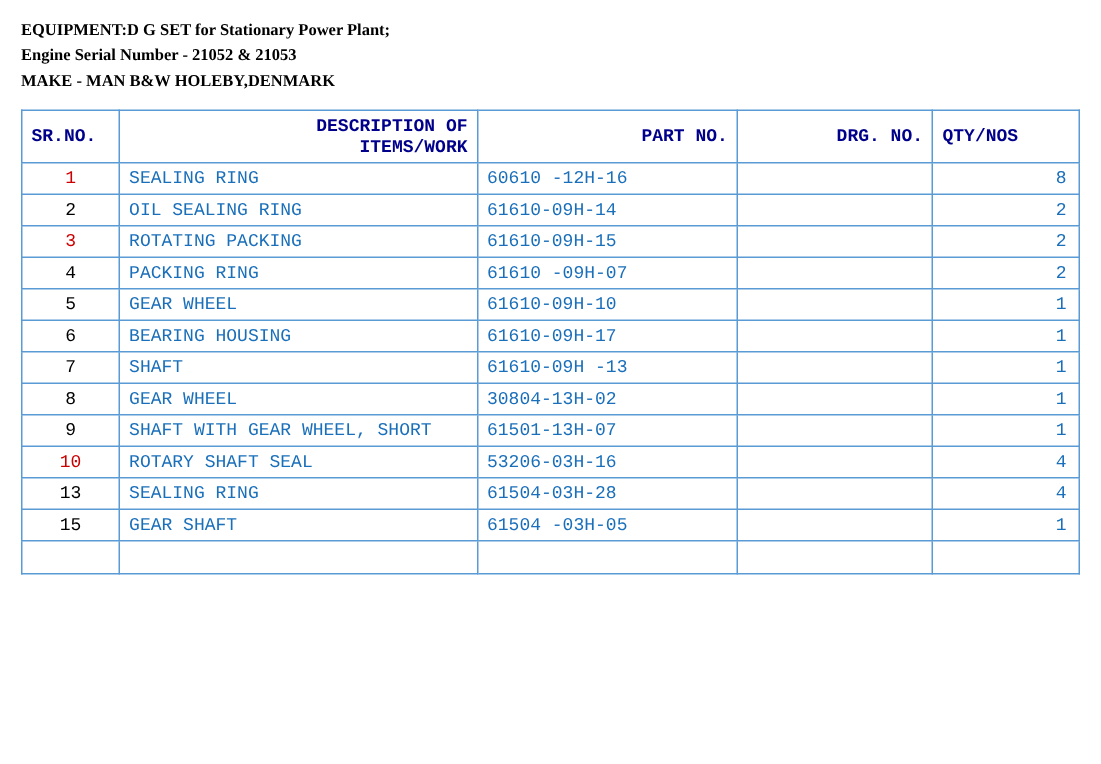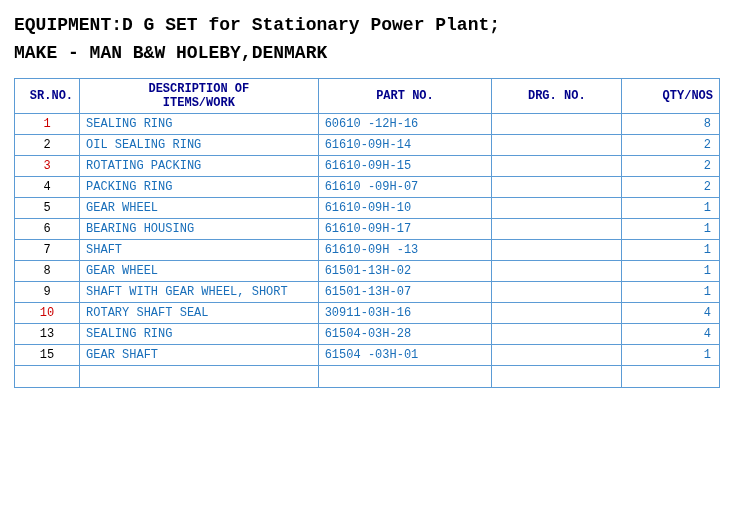--- a/index.html
+++ b/index.html
@@ -8,44 +8,45 @@
       font-family: 'Courier New', Courier, monospace;
       font-size: 13px;
       padding: 12px 14px;
       color: #000;
       width: 734px;
       min-height: 509px;
     }
     .header {
       margin-bottom: 10px;
       font-weight: bold;
-      font-size: 18px;
+      font-size: 11px;
       line-height: 1.55;
       color: #000;
+      font-family: Liberation Serif, serif;
     }
     table {
       border-collapse: collapse;
       width: 100%;
       margin-top: 6px;
     }
     th, td {
       border: 1px solid #5b9bd5;
       padding: 3px 6px;
       font-size: 12px;
       vertical-align: middle;
     }
     th {
       background: #fff;
       color: #00008b;
       font-weight: bold;
-      text-align: center;
+      text-align: right;
       font-family: 'Courier New', Courier, monospace;
     }
     th.center, td.center {
-      text-align: right;
+      text-align: left;
     }
     td {
       color: #1a6fba;
       font-family: 'Courier New', Courier, monospace;
     }
     td.sr {
       color: #cc0000;
       text-align: center;
     }
     td.sr-black {
@@ -63,20 +64,21 @@
     .col-part { width: 160px; }
     .col-drg { width: 120px; }
     .col-qty { width: 90px; }
     .empty-row td { height: 22px; }
   </style>
 </head>
 <body>
 
 <div class="header">
   <div>EQUIPMENT:D G SET for Stationary Power Plant;</div>
+  <div>Engine Serial Number - 21052 &amp; 21053</div>
   <div>MAKE - MAN B&amp;W HOLEBY,DENMARK</div>
 </div>
 
 <table>
   <thead>
     <tr>
       <th class="col-sr center">SR.NO.</th>
       <th class="col-desc">DESCRIPTION OF<br>ITEMS/WORK</th>
       <th class="col-part">PART NO.</th>
       <th class="col-drg">DRG. NO.</th>
@@ -129,49 +131,49 @@
       <tr>
         <td class="sr-black">7</td>
         <td>SHAFT</td>
         <td>61610-09H -13</td>
         <td></td>
         <td class="qty">1</td>
       </tr>
       <tr>
         <td class="sr-black">8</td>
         <td>GEAR WHEEL</td>
-        <td>61501-13H-02</td>
+        <td>30804-13H-02</td>
         <td></td>
         <td class="qty">1</td>
       </tr>
       <tr>
         <td class="sr-black">9</td>
         <td>SHAFT WITH GEAR WHEEL,  SHORT</td>
         <td>61501-13H-07</td>
         <td></td>
         <td class="qty">1</td>
       </tr>
       <tr>
         <td class="sr">10</td>
         <td>ROTARY SHAFT SEAL</td>
-        <td>30911-03H-16</td>
+        <td>53206-03H-16</td>
         <td></td>
         <td class="qty">4</td>
       </tr>
       <tr>
         <td class="sr-black">13</td>
         <td>SEALING RING</td>
         <td>61504-03H-28</td>
         <td></td>
         <td class="qty">4</td>
       </tr>
       <tr>
         <td class="sr-black">15</td>
         <td>GEAR SHAFT</td>
-        <td>61504 -03H-01</td>
+        <td>61504 -03H-05</td>
         <td></td>
         <td class="qty">1</td>
       </tr>
       <tr class="empty-row">
         <td></td>
         <td></td>
         <td></td>
         <td></td>
         <td></td>
       </tr>

